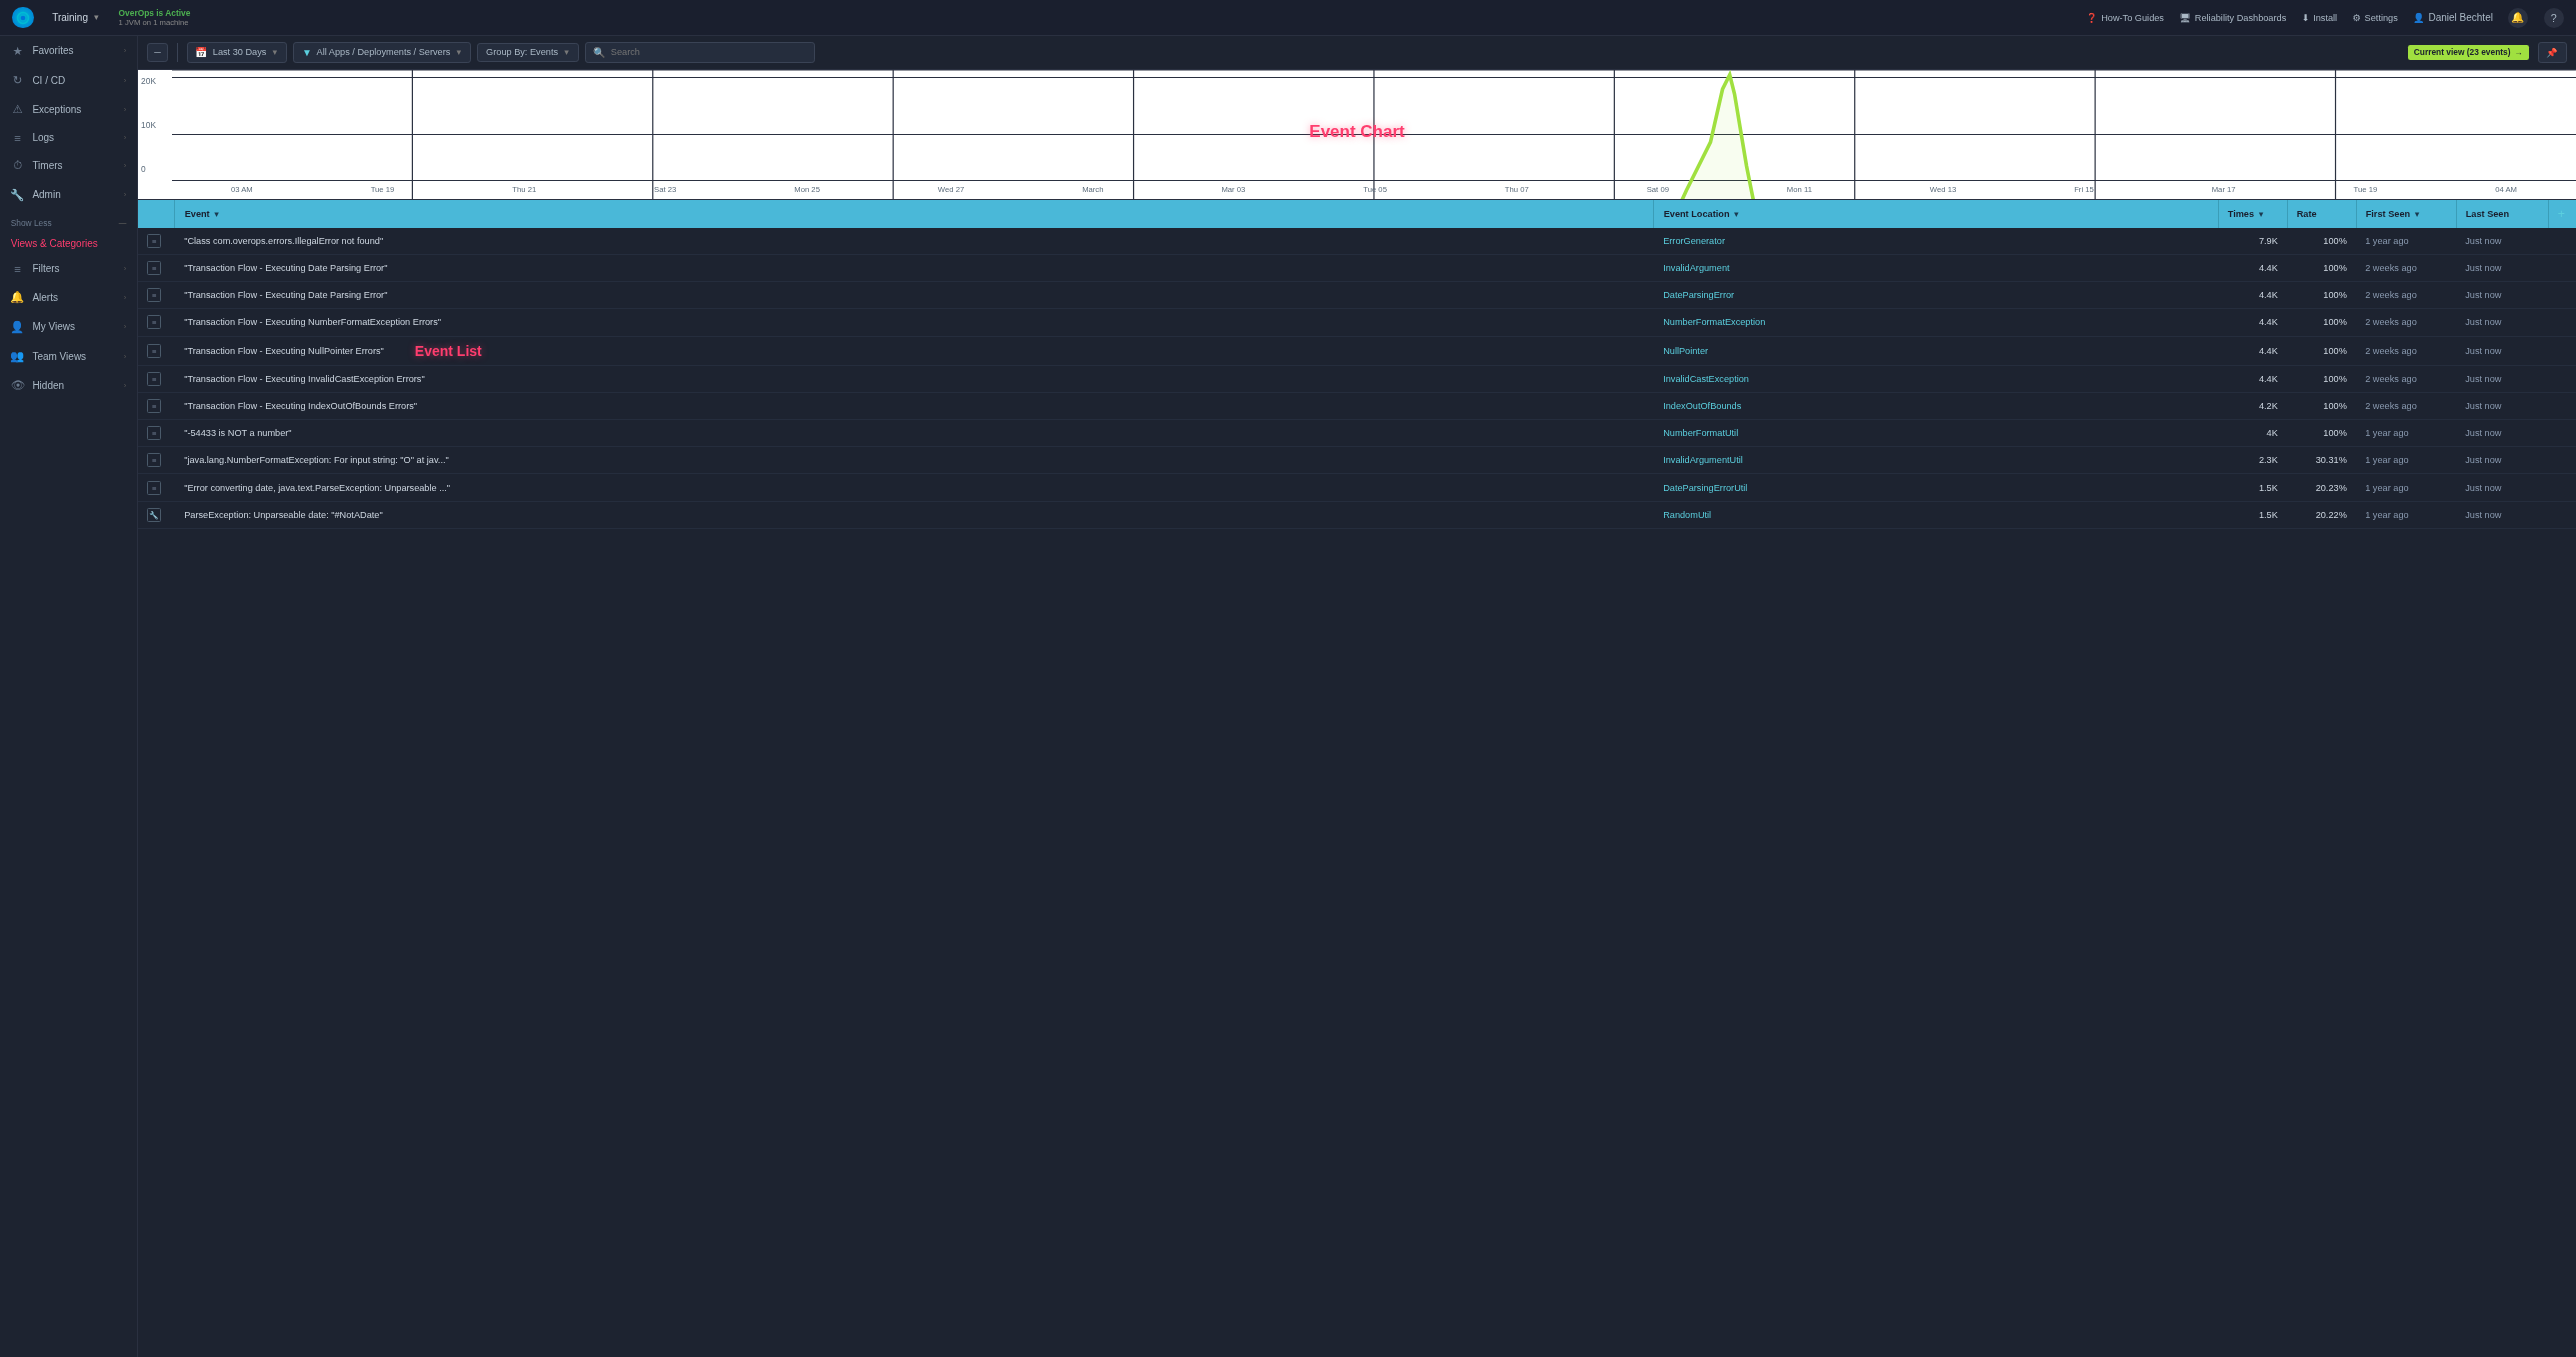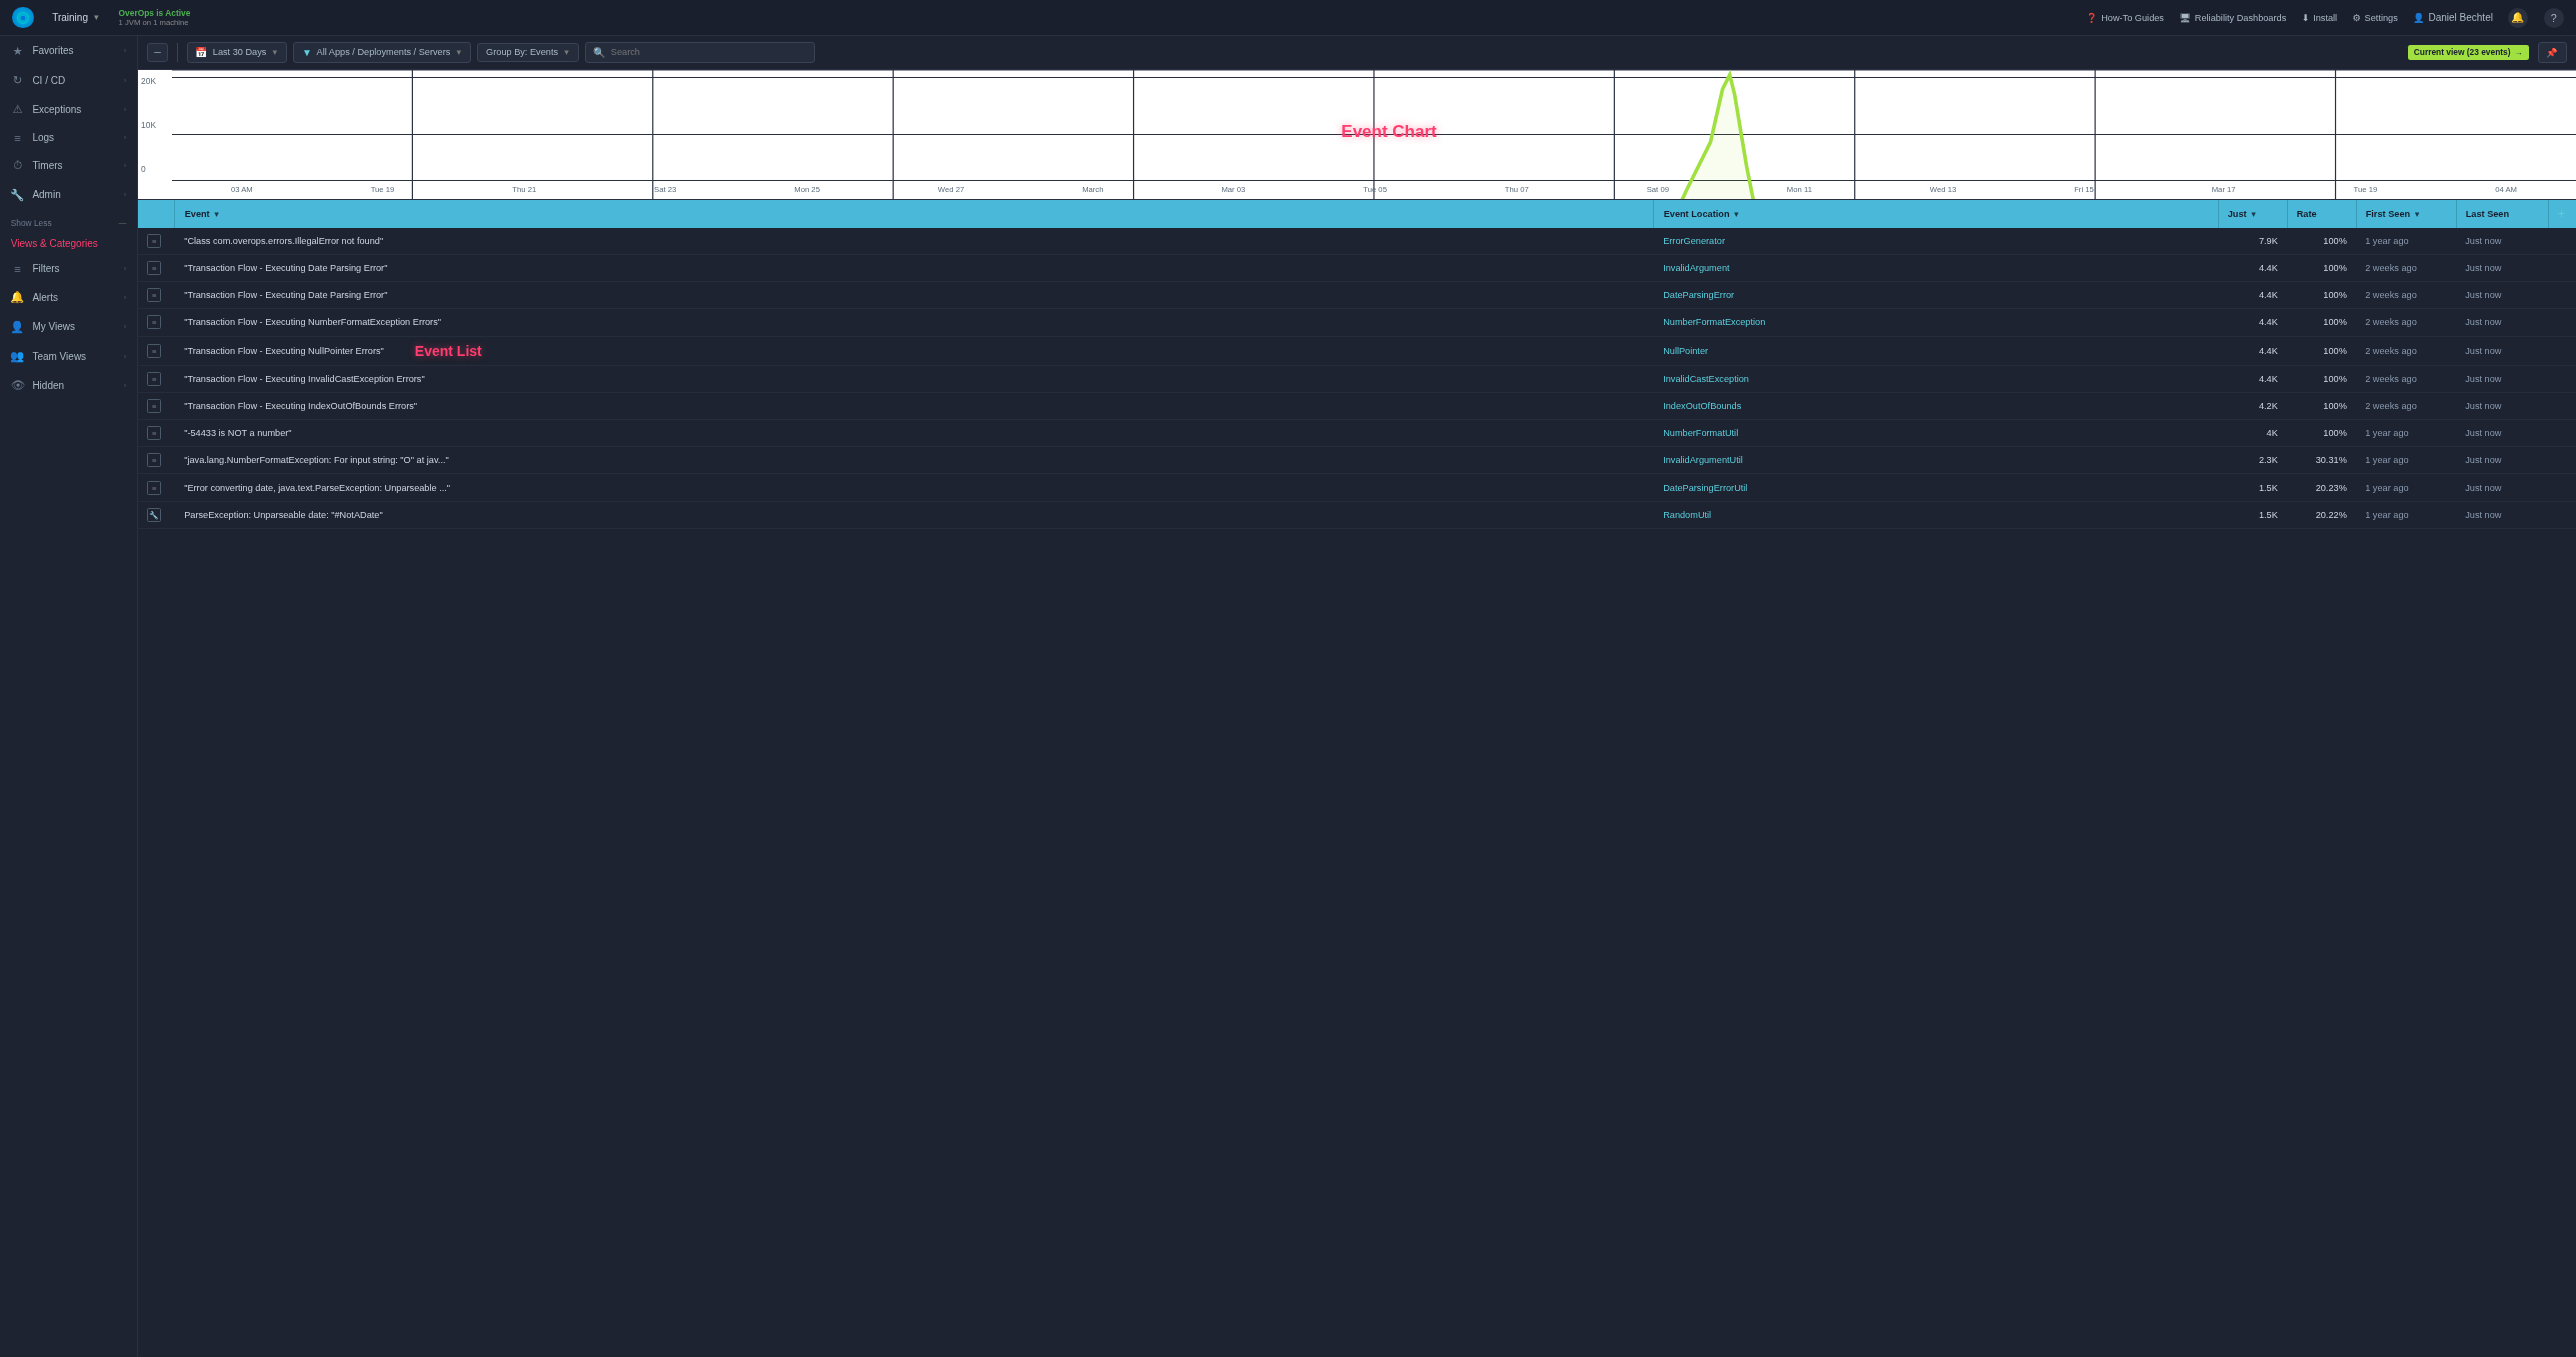--- a/index.html
+++ b/index.html
@@ -196,21 +196,20 @@
     }
     .chart-title {
       position: absolute;
       top: 50%; left: 50%;
       transform: translate(-50%, -60%);
       color: #ff3d6e;
       font-size: 17px;
       font-weight: 800;
       pointer-events: none;
       text-shadow: 0 0 7.7px rgba(255,61,110,0.5);
-      margin-left: 32px;
     }
     .chart-grid-line {
       position: absolute; left: 34px; right: 0;
       height: 0.8px; background: #2a3040;
     }
 
     
     .table-container {
       flex: 1;
       overflow-y: auto;
@@ -508,21 +507,21 @@
               </div>
             </th>
             <th>
               <div class="th-inner">
                 <span>Event Location</span>
                 <span class="filter-icon">▼</span>
               </div>
             </th>
             <th style="width:69px;">
               <div class="th-inner">
-                <span>Just</span>
+                <span>Times</span>
                 <span class="filter-icon">▼</span>
               </div>
             </th>
             <th style="width:69px;margin-top:8px;">Rate</th>
             <th style="width:100px;">
               <div class="th-inner">
                 <span>First Seen</span>
                 <span class="filter-icon">▼</span>
               </div>
             </th>

